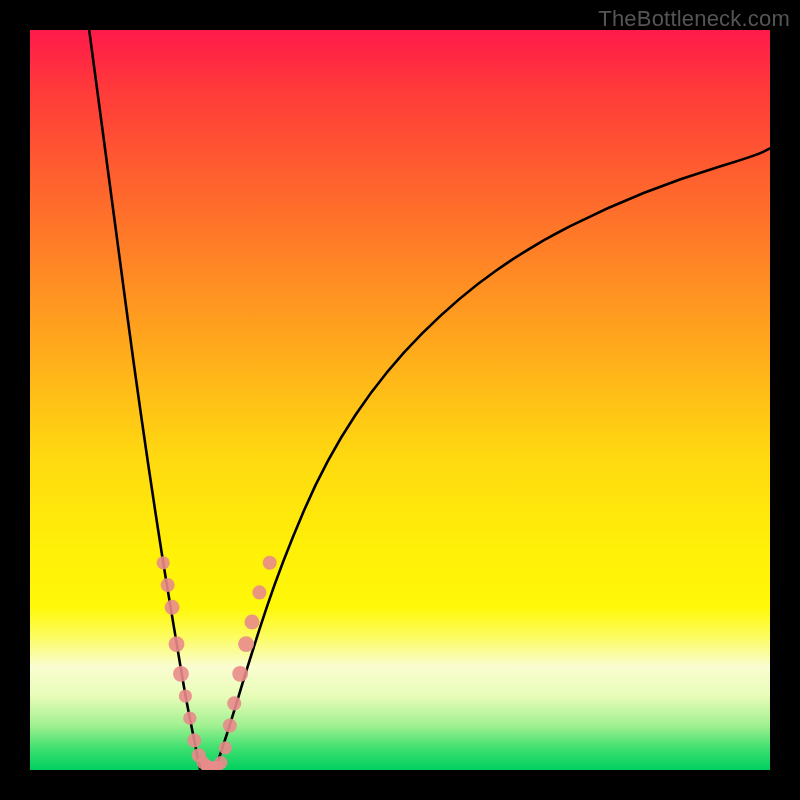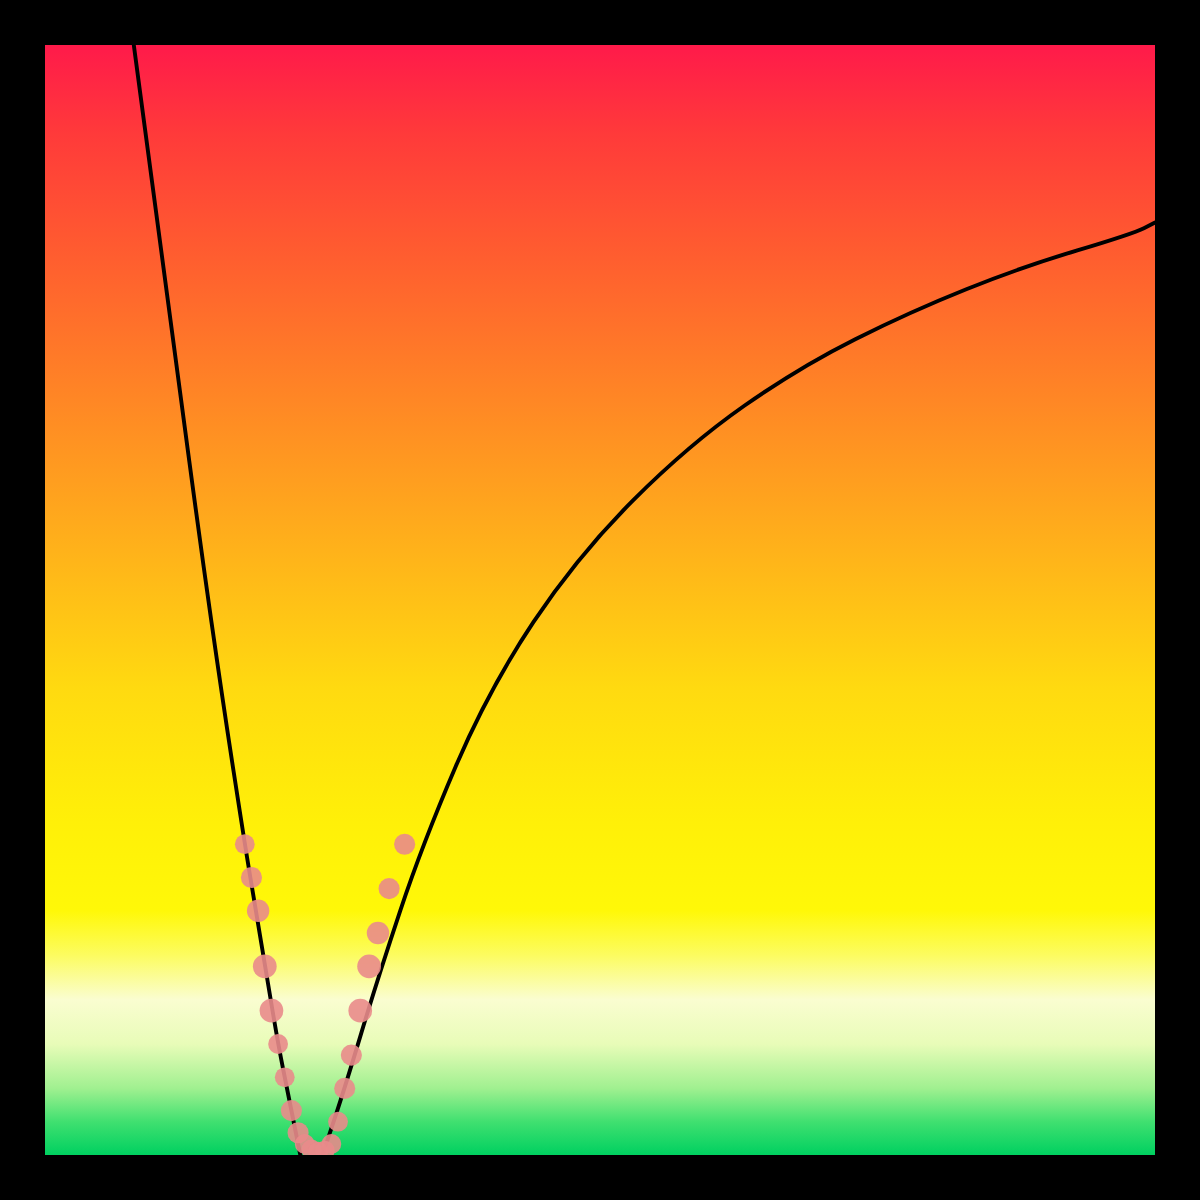--- a/index.html
+++ b/index.html
@@ -59,20 +59,21 @@
     font-size: 22px;
     font-weight: 400;
     letter-spacing: 0.2px;
     user-select: none;
   }
 </style>
 </head>
 <body>
 
 <div class="frame">
+  <div class="watermark">TheBottleneck.com</div>
   <div class="plot-area">
     <div class="gradient-bg"></div>
     <svg class="curves" viewBox="0 0 740 740" preserveAspectRatio="none">
       <g id="lines-group">
           <path d="M 59.20 0.00 Q 59.20 0.00 66.60 55.50 Q 74.00 111.00 81.40 166.50 Q 88.80 222.00 96.20 277.50 Q 103.60 333.00 111.00 384.80 Q 118.40 436.60 125.80 484.70 Q 133.20 532.80 136.90 555.00 Q 140.60 577.20 144.30 599.40 Q 148.00 621.60 151.70 643.80 Q 155.40 666.00 159.10 684.50 Q 162.80 703.00 166.50 721.50 T 170.20 740.00" fill="none" stroke="#000000" stroke-width="2.6" stroke-linecap="round"></path>
           <path d="M 185.00 740.00 Q 185.00 740.00 192.40 717.80 Q 199.80 695.60 210.90 658.60 Q 222.00 621.60 236.80 577.20 Q 251.60 532.80 273.80 481.00 Q 296.00 429.20 325.60 384.80 Q 355.20 340.40 392.20 303.40 Q 429.20 266.40 466.20 240.50 Q 503.20 214.60 540.20 196.10 Q 577.20 177.60 614.20 162.80 Q 651.20 148.00 688.20 136.90 Q 725.20 125.80 732.60 122.10 T 740.00 118.40" fill="none" stroke="#000000" stroke-width="2.6" stroke-linecap="round"></path>
         </g>
       <g id="markers-group">
           <circle cx="133.20" cy="532.80" r="6.60" fill="#e98b8b" fill-opacity="0.9"></circle>
           <circle cx="137.64" cy="555.00" r="7.04" fill="#e98b8b" fill-opacity="0.9"></circle>

